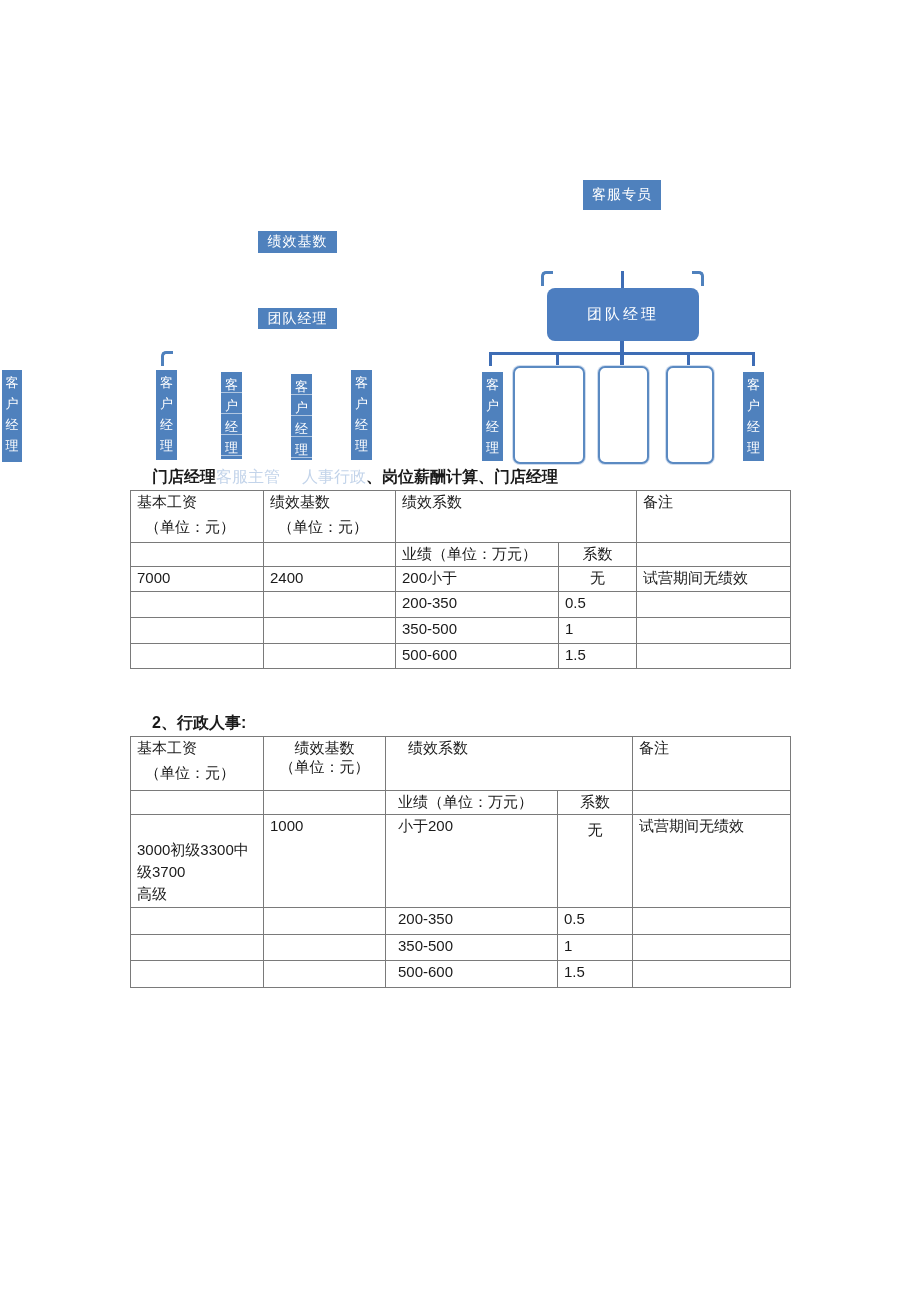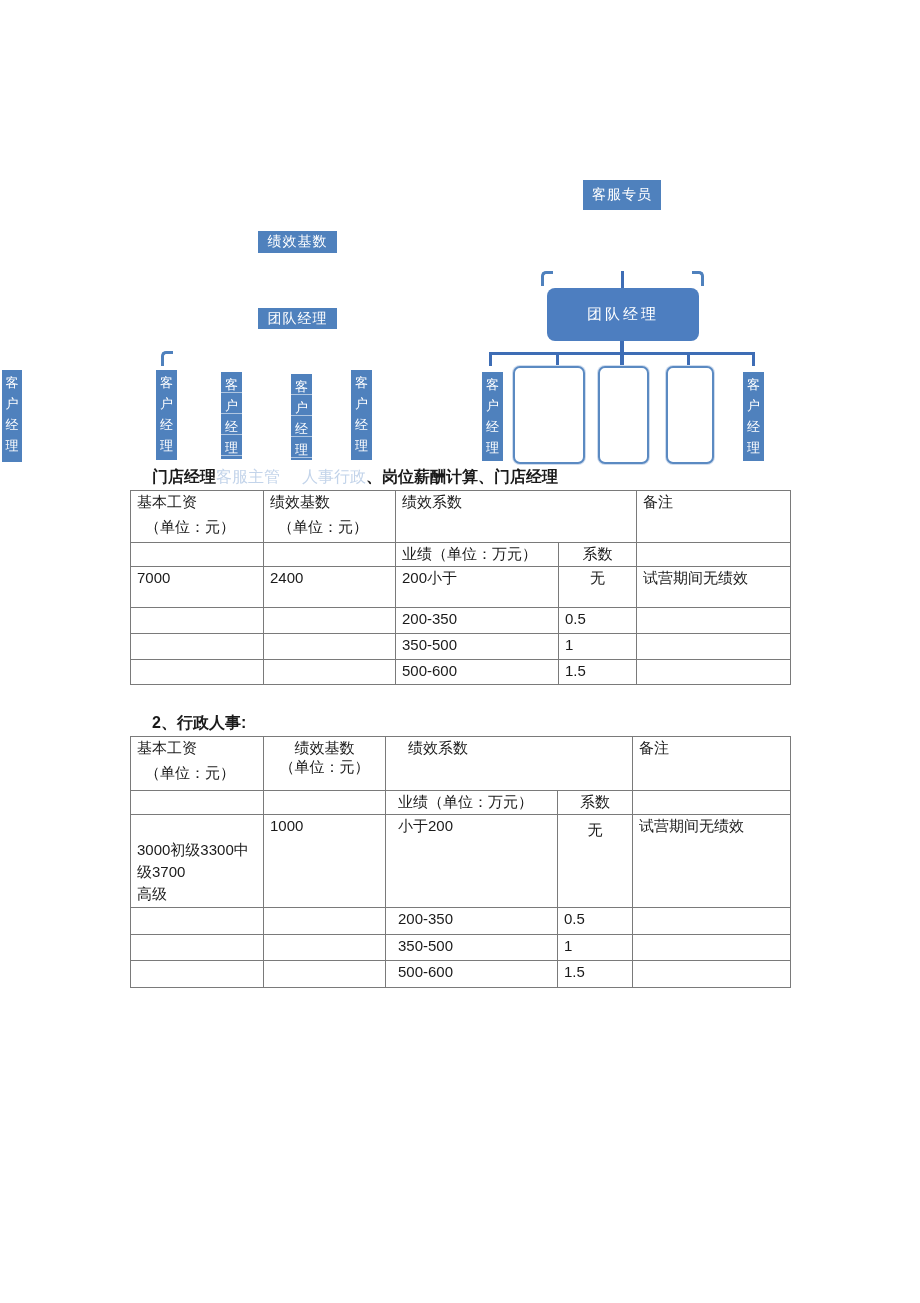--- a/index.html
+++ b/index.html
@@ -110,21 +110,21 @@
         <td colspan="2">绩效系数</td>
         <td>备注</td>
       </tr>
       <tr style="height:23px">
         <td></td>
         <td></td>
         <td>业绩（单位：万元）</td>
         <td class="c">系数</td>
         <td></td>
       </tr>
-      <tr style="height:41px">
+      <tr style="height:25px">
         <td>7000</td>
         <td>2400</td>
         <td>200小于</td>
         <td class="c">无</td>
         <td>试营期间无绩效</td>
       </tr>
       <tr style="height:26px">
         <td></td>
         <td></td>
         <td>200-350</td>

